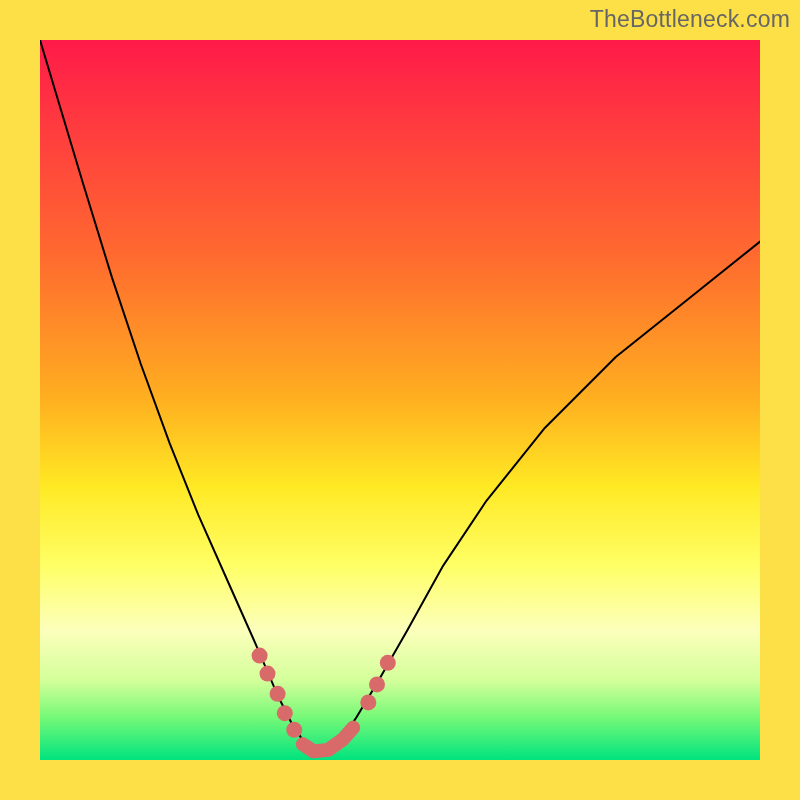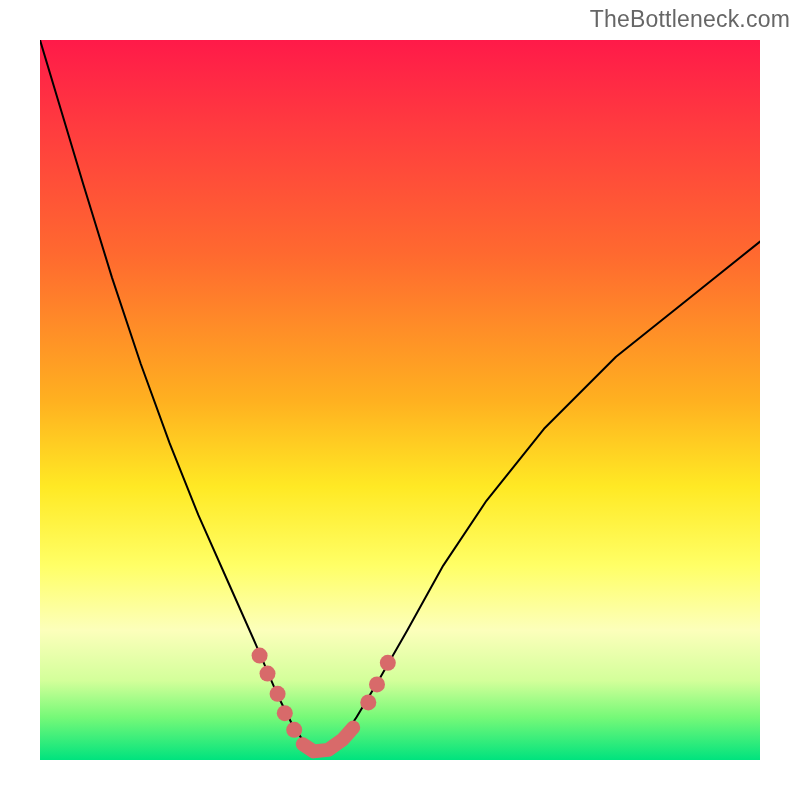--- a/index.html
+++ b/index.html
@@ -1,21 +1,21 @@
 <!DOCTYPE html>
 <html><head>
 <meta charset="utf-8">
 <style>
   * { margin: 0; padding: 0; box-sizing: border-box; }
   html, body { width: 800px; height: 800px; overflow: hidden; background: #000; }
   .frame {
     position: relative;
     width: 800px;
     height: 800px;
-    background: #ffffff;
+    background: #fde047;
   }
   .plot-area {
     position: absolute;
     left: 40px;
     top: 40px;
     width: 720px;
     height: 720px;
     background: linear-gradient(to bottom,
       #ff1a49 0%,
       #ff3b3f 12%,

